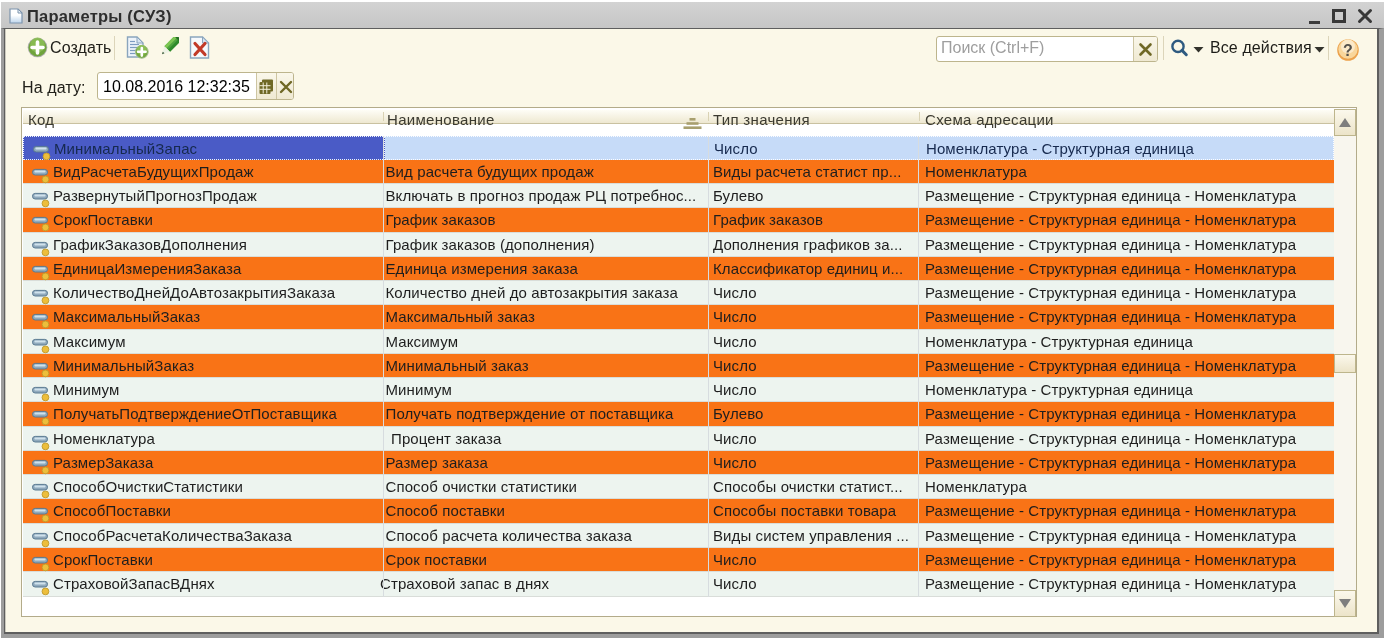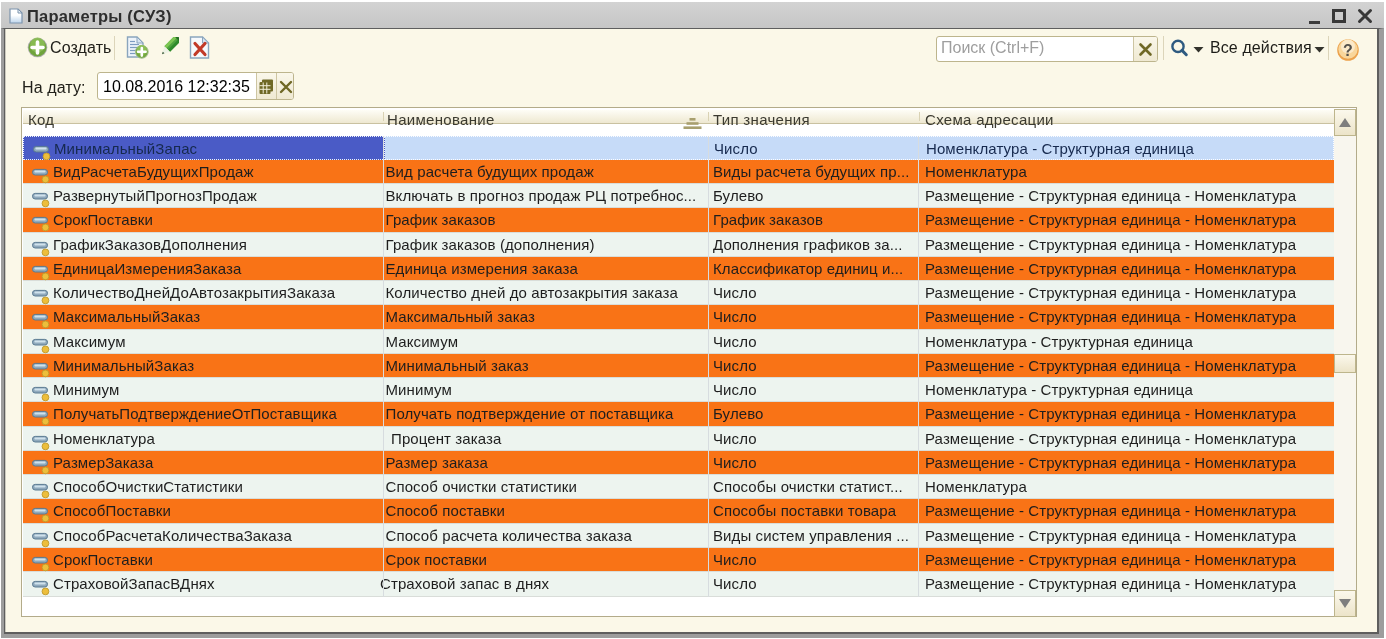--- a/index.html
+++ b/index.html
@@ -164,21 +164,21 @@
 <div class="ct" style="left:902px">Номенклатура - Структурная единица</div>
 </div>
 <div class="row w" style="top:51.76px">
 <svg class="rowico" style="left:8.5px;top:0px" width="20" height="24" viewBox="0 0 20 24">
         <rect x="0.5" y="9.4" width="15" height="5.6" rx="2.7" fill="#8fa9bc" stroke="#5a7a92" stroke-width="1"></rect>
         <rect x="2.4" y="10.6" width="11.2" height="1.9" rx="0.95" fill="#cfe2ec"></rect>
         <circle cx="13.45" cy="19.4" r="3.4" fill="#edbe3b" stroke="#c09a2c" stroke-width="0.9"></circle>
       </svg>
 <div class="ct" style="left:30px">ВидРасчетаБудущихПродаж</div>
 <div class="ct" style="left:362.5px">Вид расчета будущих продаж</div>
-<div class="ct" style="left:690px">Виды расчета будущих пр...</div>
+<div class="ct" style="left:690px">Виды расчета статист пр...</div>
 <div class="ct" style="left:902px">Номенклатура</div>
 </div>
 <div class="row g" style="top:76.03px">
 <svg class="rowico" style="left:8.5px;top:0px" width="20" height="24" viewBox="0 0 20 24">
         <rect x="0.5" y="9.4" width="15" height="5.6" rx="2.7" fill="#8fa9bc" stroke="#5a7a92" stroke-width="1"></rect>
         <rect x="2.4" y="10.6" width="11.2" height="1.9" rx="0.95" fill="#cfe2ec"></rect>
         <circle cx="13.45" cy="19.4" r="3.4" fill="#edbe3b" stroke="#c09a2c" stroke-width="0.9"></circle>
       </svg>
 <div class="ct" style="left:30px">РазвернутыйПрогнозПродаж</div>
 <div class="ct" style="left:362.5px">Включать в прогноз продаж РЦ потребнос...</div>

